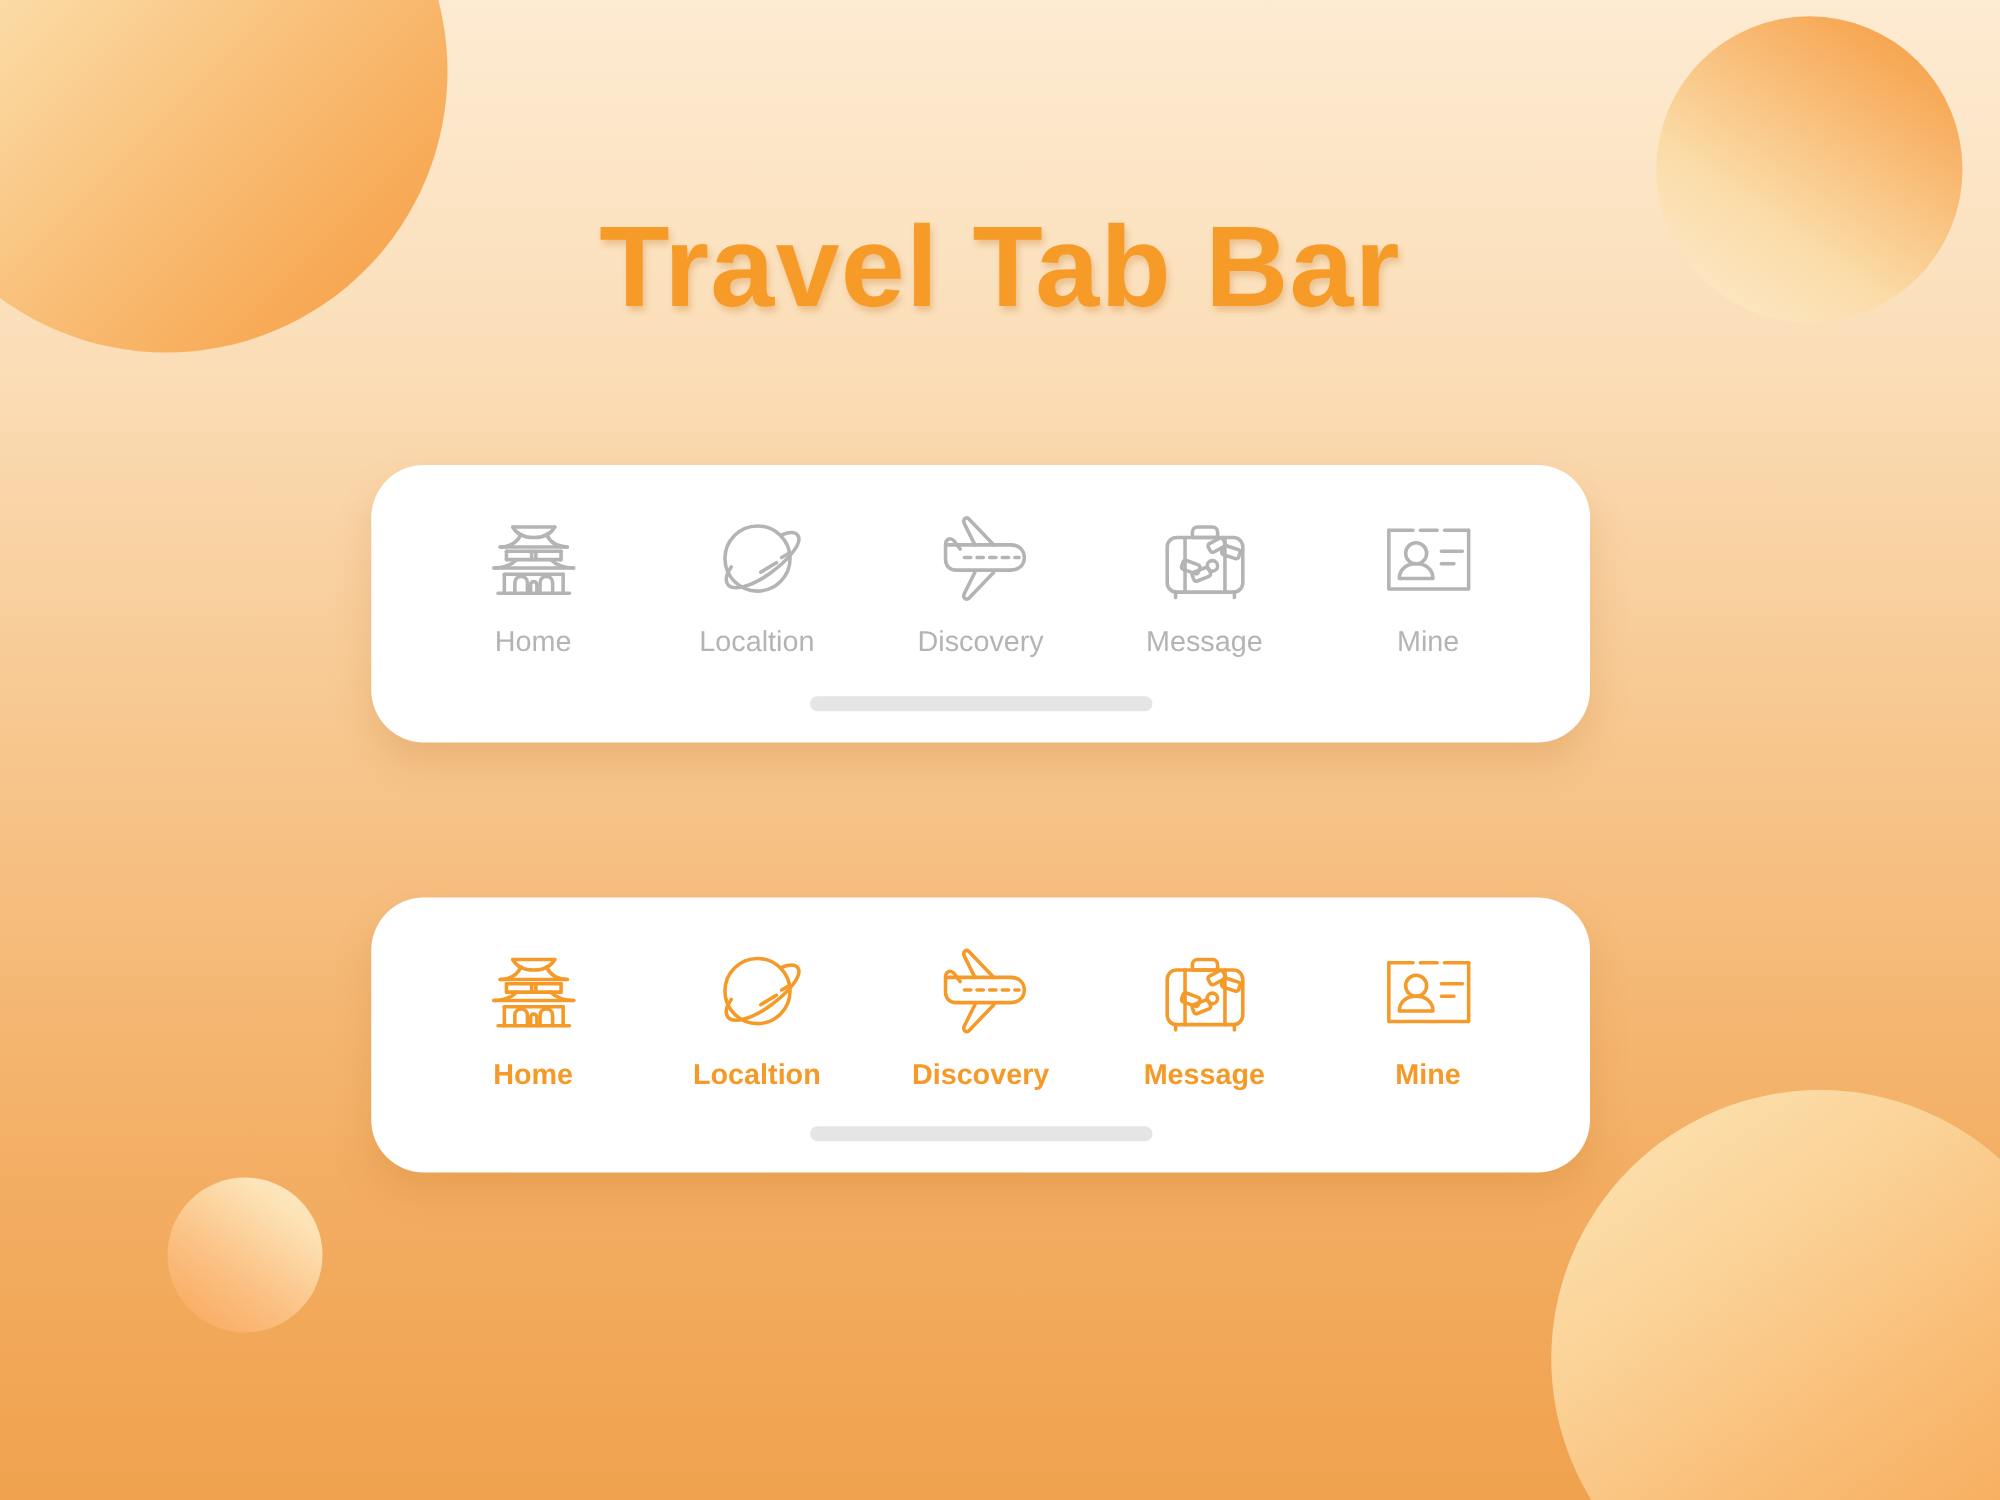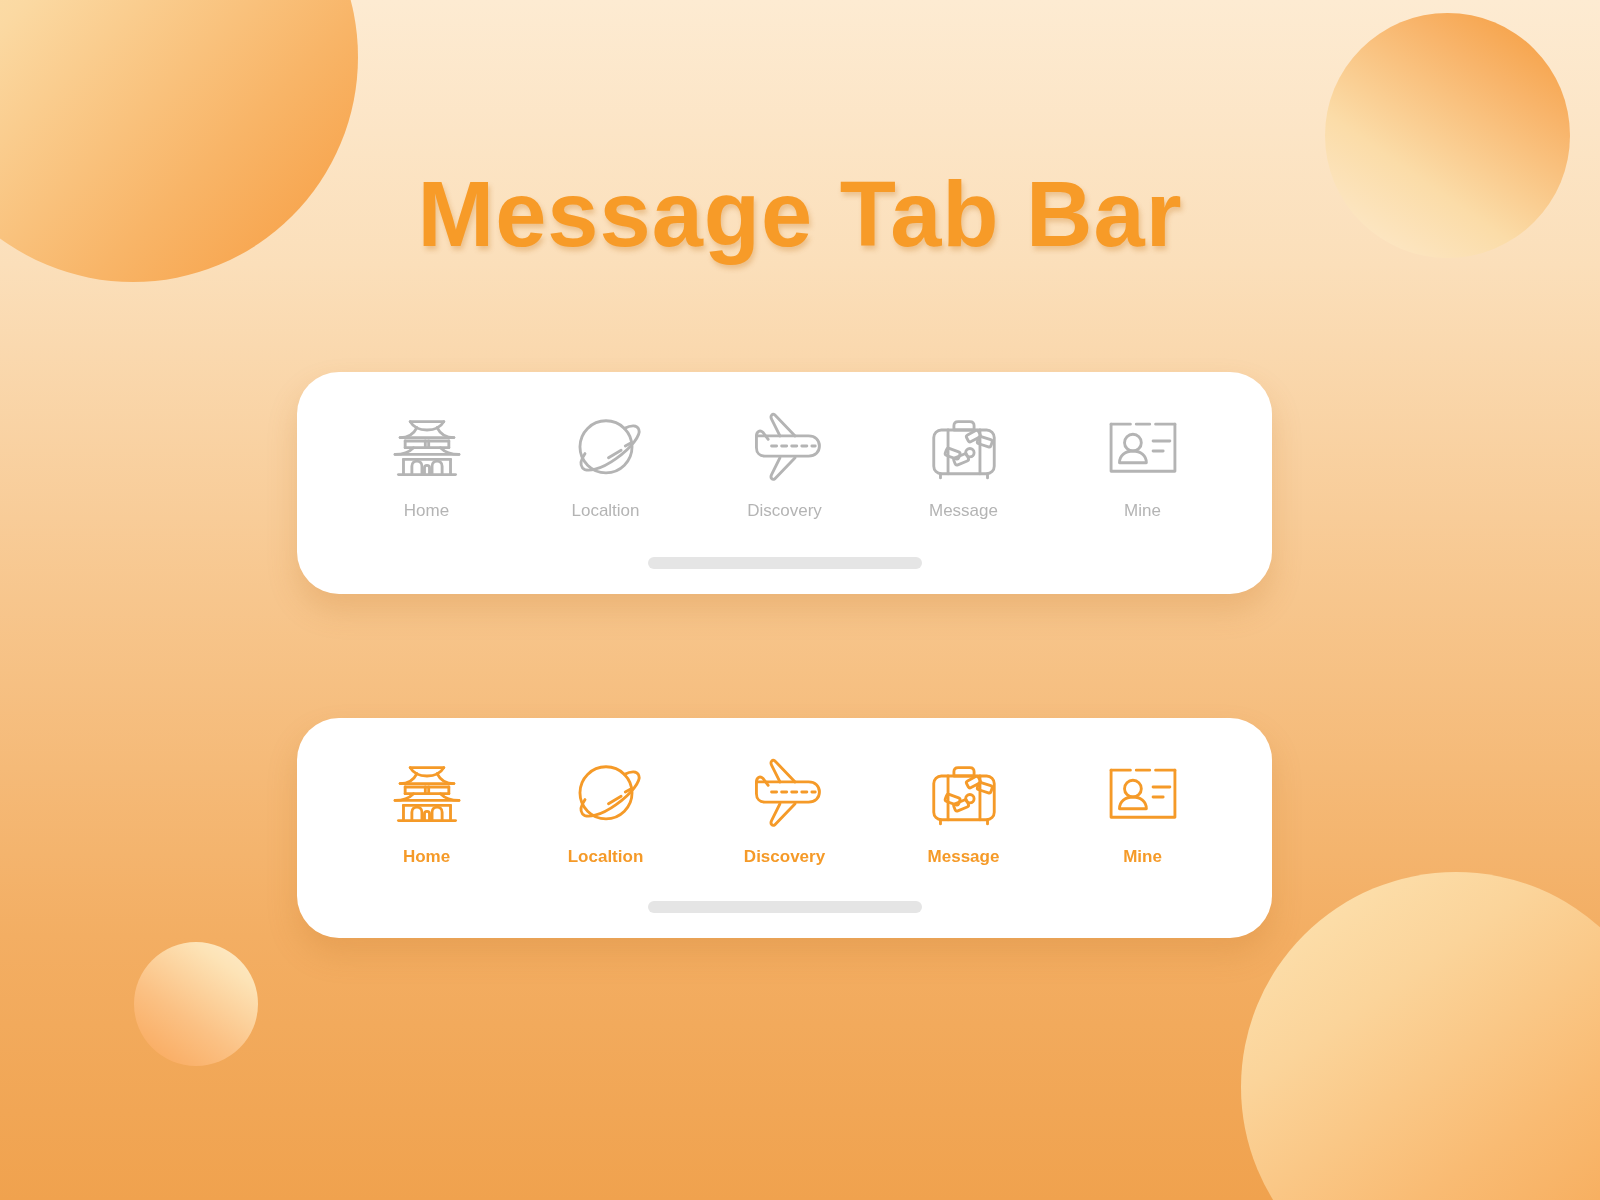--- a/index.html
+++ b/index.html
@@ -87,21 +87,21 @@
   .tab-icon {
     width: 96px;
     height: 96px;
     display: flex;
     align-items: center;
     justify-content: center;
   }
   .tab-icon svg { display: block; }
   .tab-label {
     margin-top: 8px;
-    font-size: 17px;
+    font-size: 23px;
     line-height: 1;
   }
   .card-gray .tab-label { color: #B4B4B4; font-weight: 400; }
   .card-orange .tab-label { color: #F59A28; font-weight: 700; }
 
   .home-indicator {
     position: absolute;
     left: 50%;
     transform: translateX(-50%);
     bottom: 25px;
@@ -114,21 +114,21 @@
 </head>
 <body>
 
 <div class="stage">
 
   <div class="blob blob-tl"></div>
   <div class="blob blob-tr"></div>
   <div class="blob blob-bl"></div>
   <div class="blob blob-br"></div>
 
-  <div class="title">Message Tab Bar</div>
+  <div class="title">Travel Tab Bar</div>
 
   <div class="card card-gray">
     <div class="tabs">
 
       <div class="tab">
         <span class="tab-icon">
           <svg width="84" height="84" viewBox="0 0 100 100" fill="none" stroke="#B4B4B4" stroke-width="3.4" stroke-linecap="round" stroke-linejoin="round">
             <path d="M30 21 H70"></path>
             <path d="M30 21 C34 28 40 31 50 31 C60 31 66 28 70 21"></path>
             <path d="M18 40 C28 40 34 36 38 28"></path>

